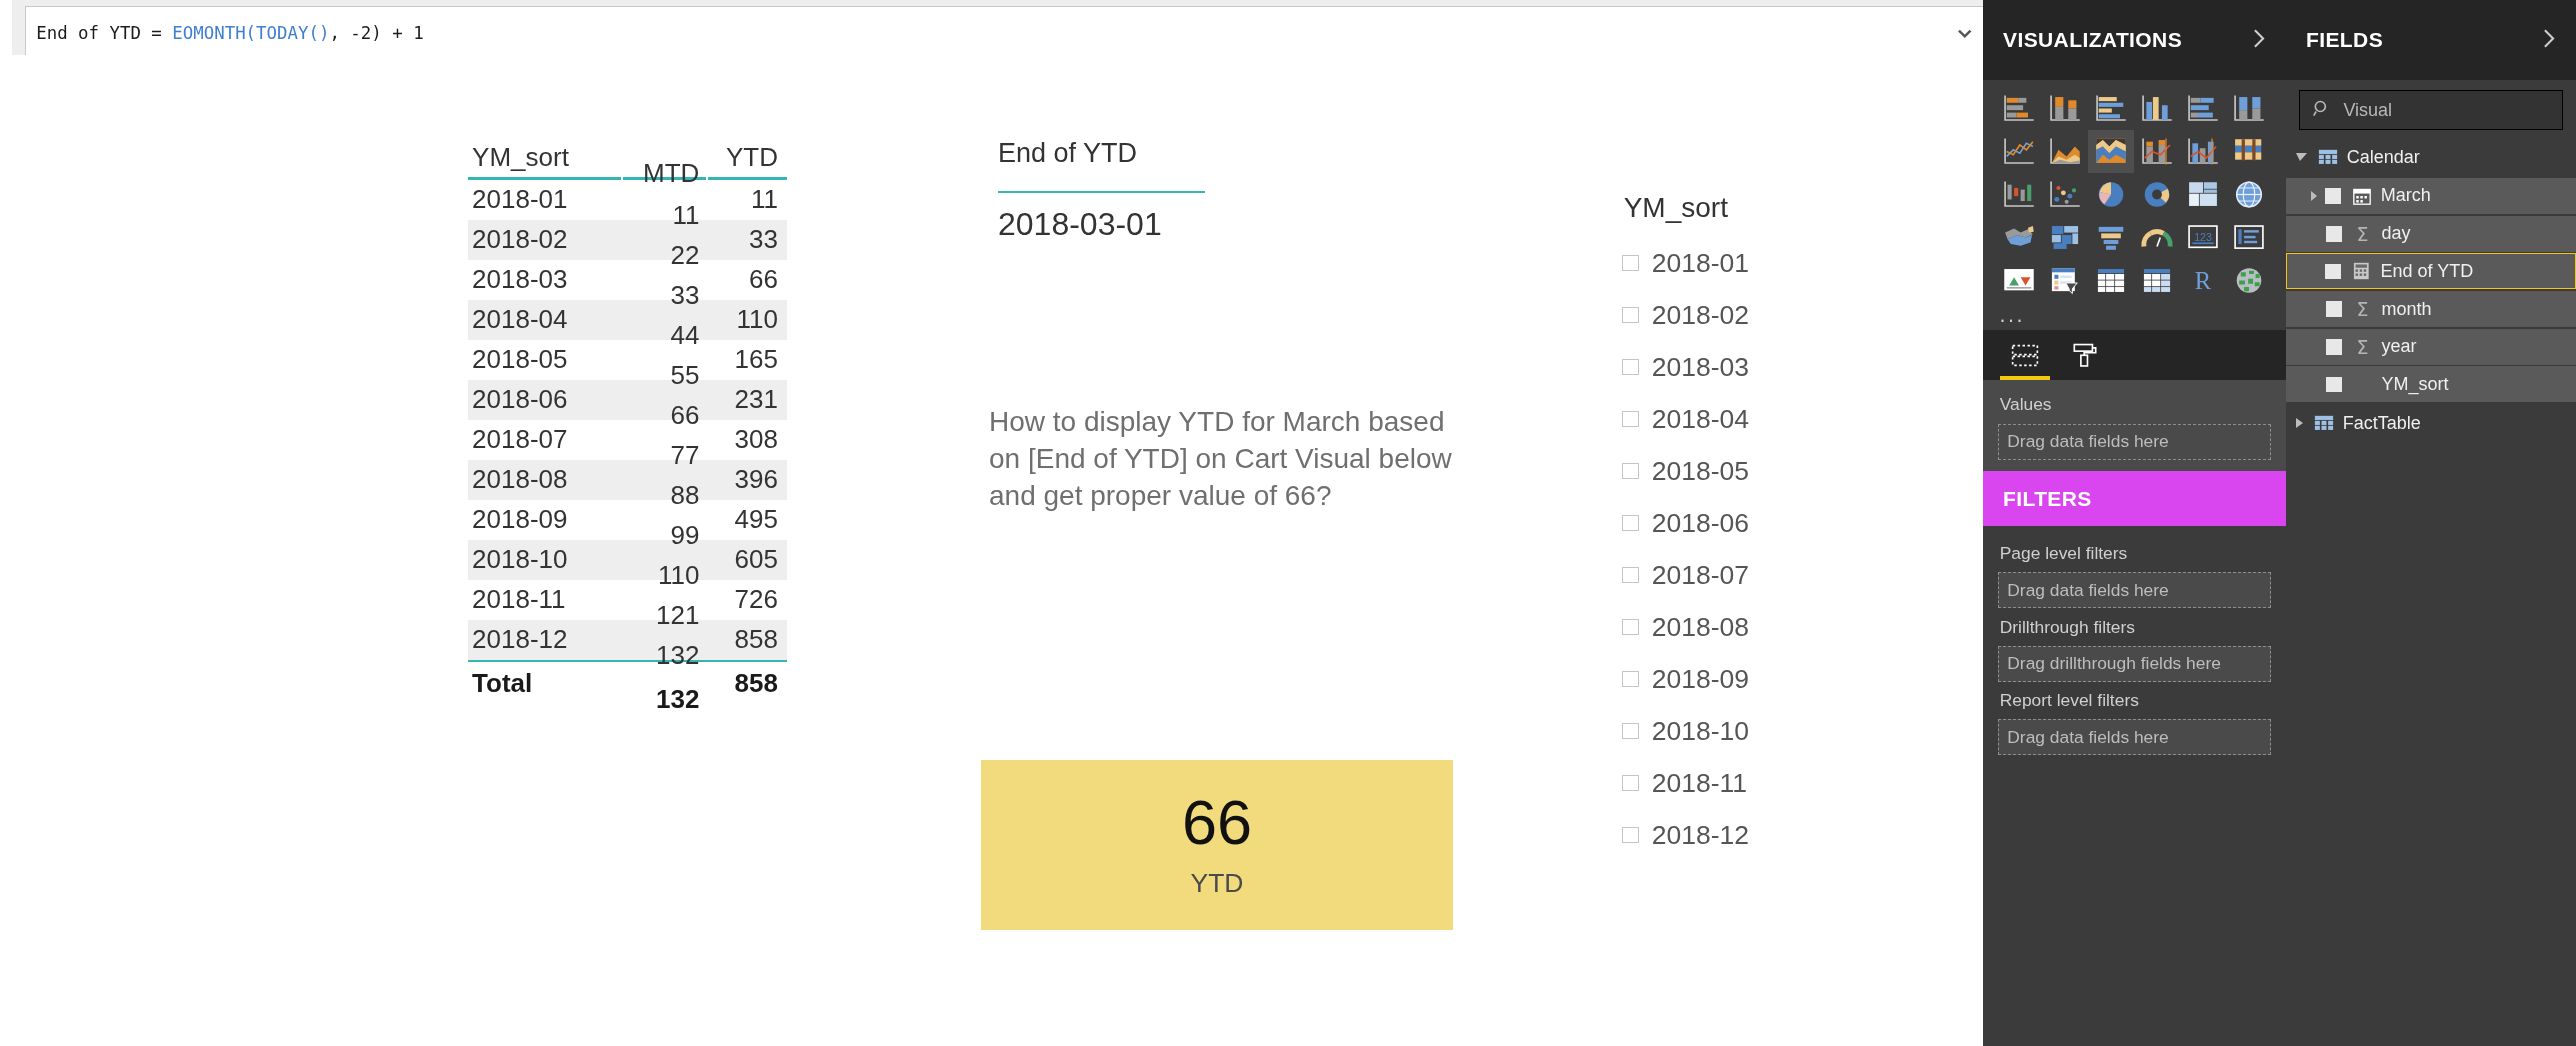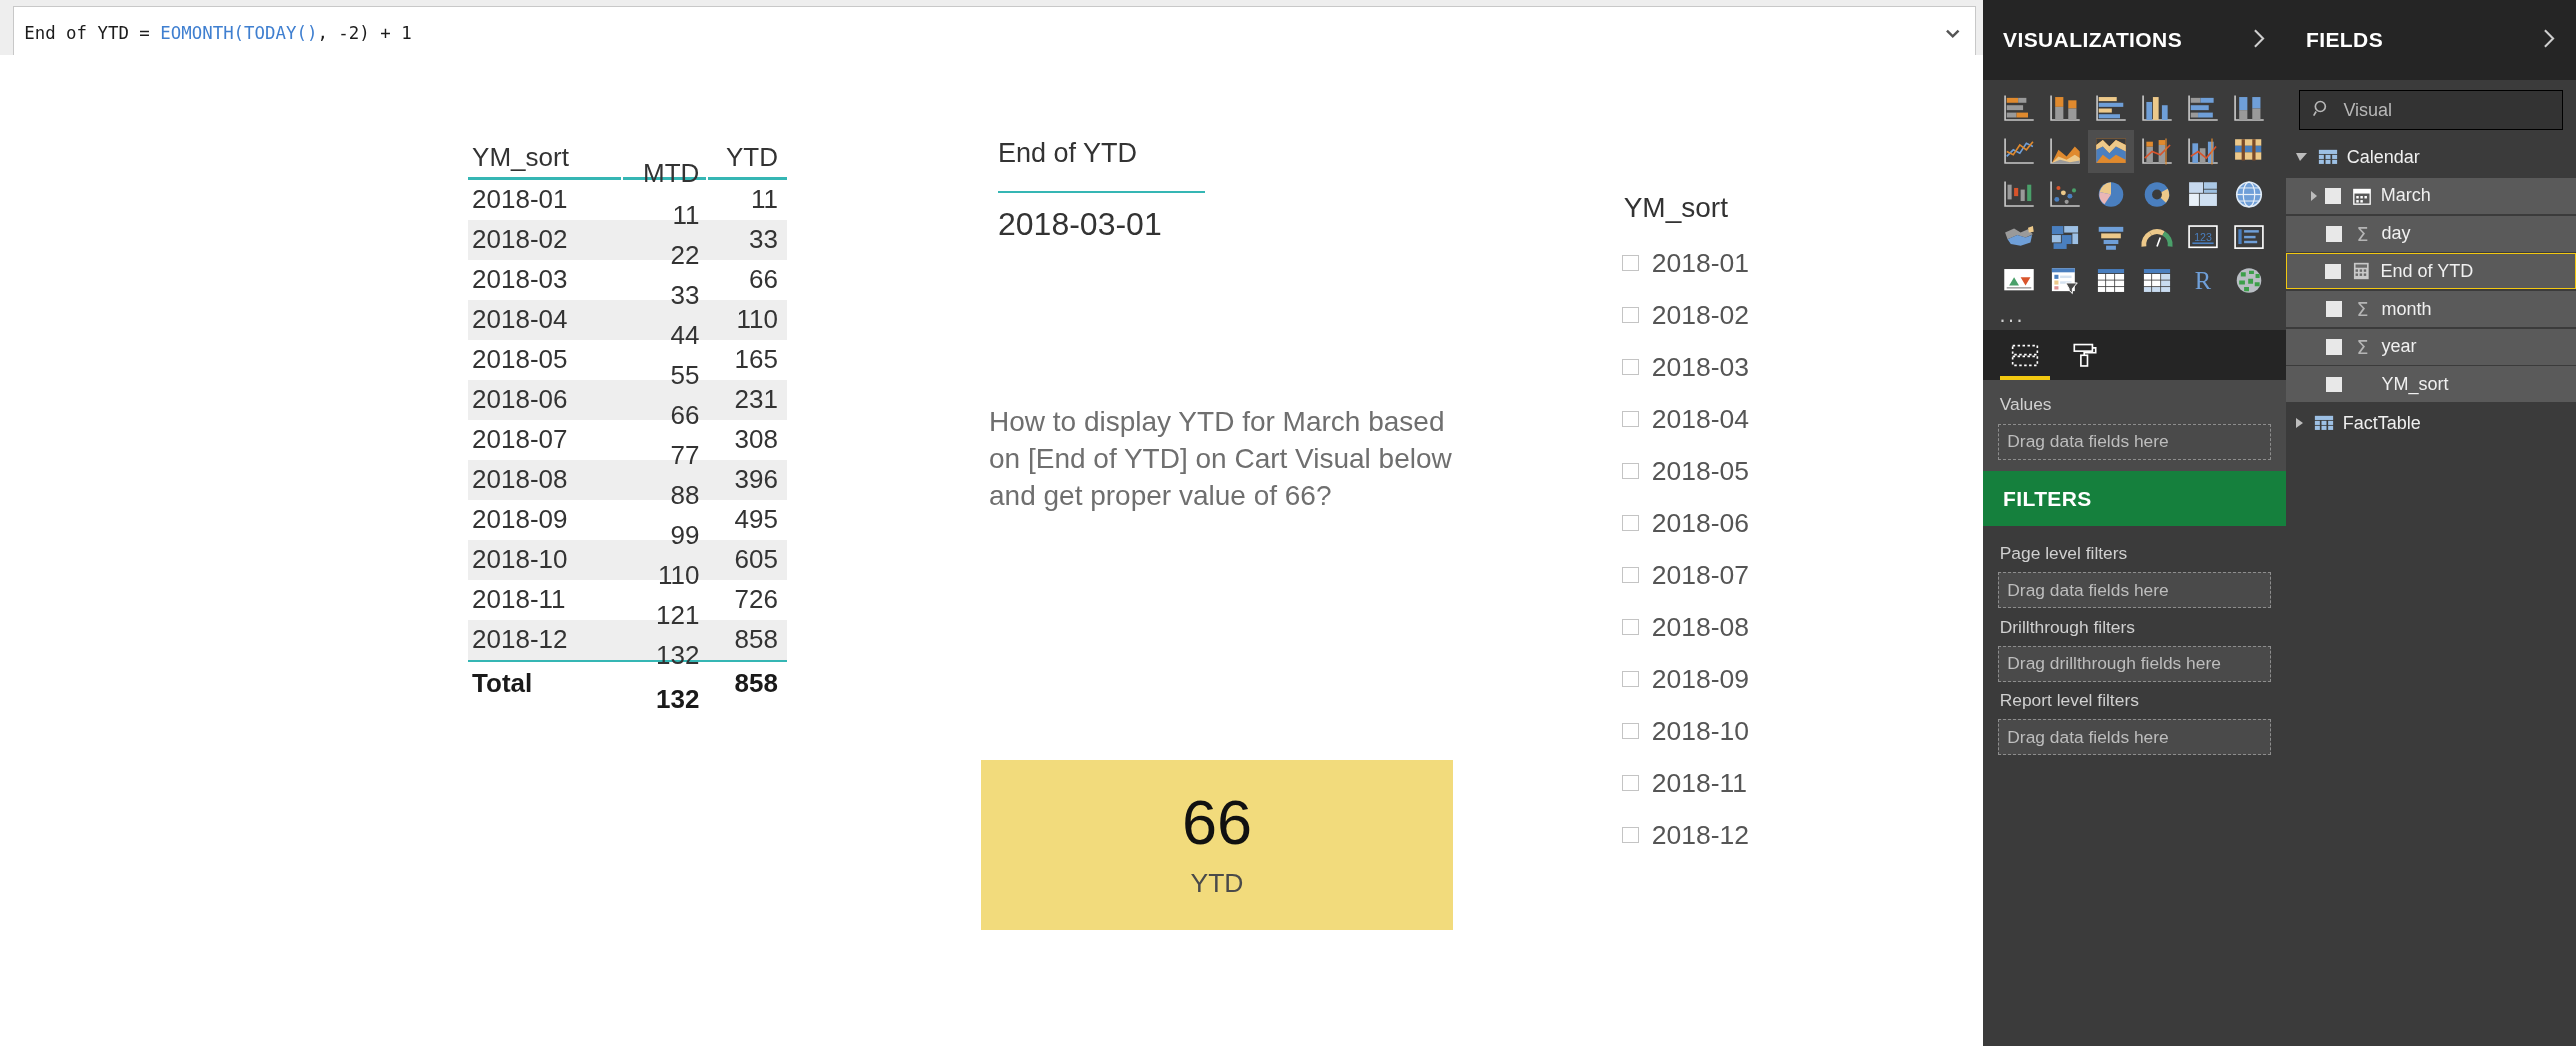--- a/index.html
+++ b/index.html
@@ -5,21 +5,21 @@
   * { box-sizing: border-box; margin: 0; padding: 0; }
   html, body {
     width: 2576px; height: 1046px;
     background: #ffffff;
     font-family: "Liberation Sans", sans-serif;
     overflow: hidden;
   }
 
   
   #formula-bar {
-    position: absolute; left: 0; top: 0;
+    position: absolute; left: 12px; top: 0;
     width: 1983px; height: 66px;
     background: #eeeeee;
     padding: 5.8px 6.6px 6.6px 13.2px;
   }
   #formula-input-wrap {
     width: 100%; height: 100%;
     background: #ffffff;
     border: 0.8px solid #c8c8c8;
     display: flex; align-items: center;
     padding: 0 10px;
@@ -203,21 +203,21 @@
   }
   .dropzone {
     border: 0.8px dashed #8d8d8d;
     color: #bdbdbd; font-size: 17.4px;
     height: 36px; display: flex; align-items: center;
     padding-left: 8.3px;
     background: #4a4a4a;
   }
 
   #filters-head {
-    background: #15803d; height: 55px;
+    background: #d946ef; height: 55px;
     display: flex; align-items: center; padding-left: 20px;
   }
   #filters-head span {
     color: #ffffff; font-size: 21px; font-weight: bold; letter-spacing: 0.4px;
   }
   #filters-body { background: #3b3b3b; padding: 8.3px 15px 0 15px; }
   .filter-label {
     color: #d0d0d0; font-size: 17.4px; padding: 8.3px 0 8.3px 1.7px;
   }
 

